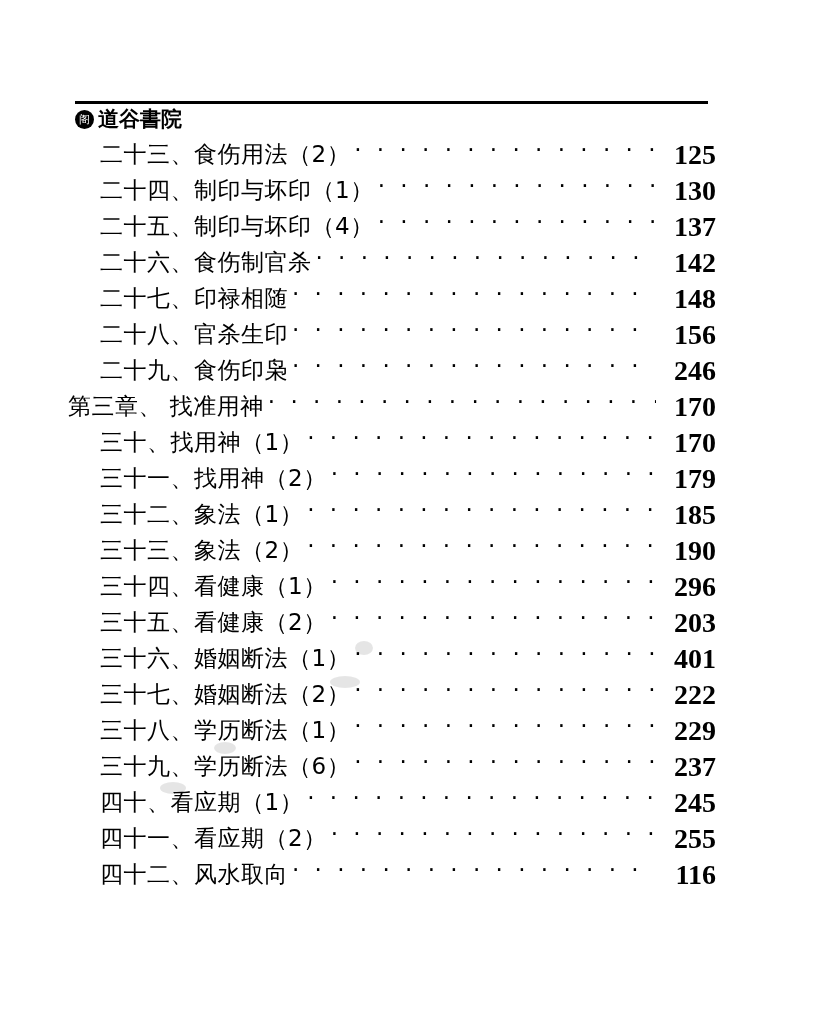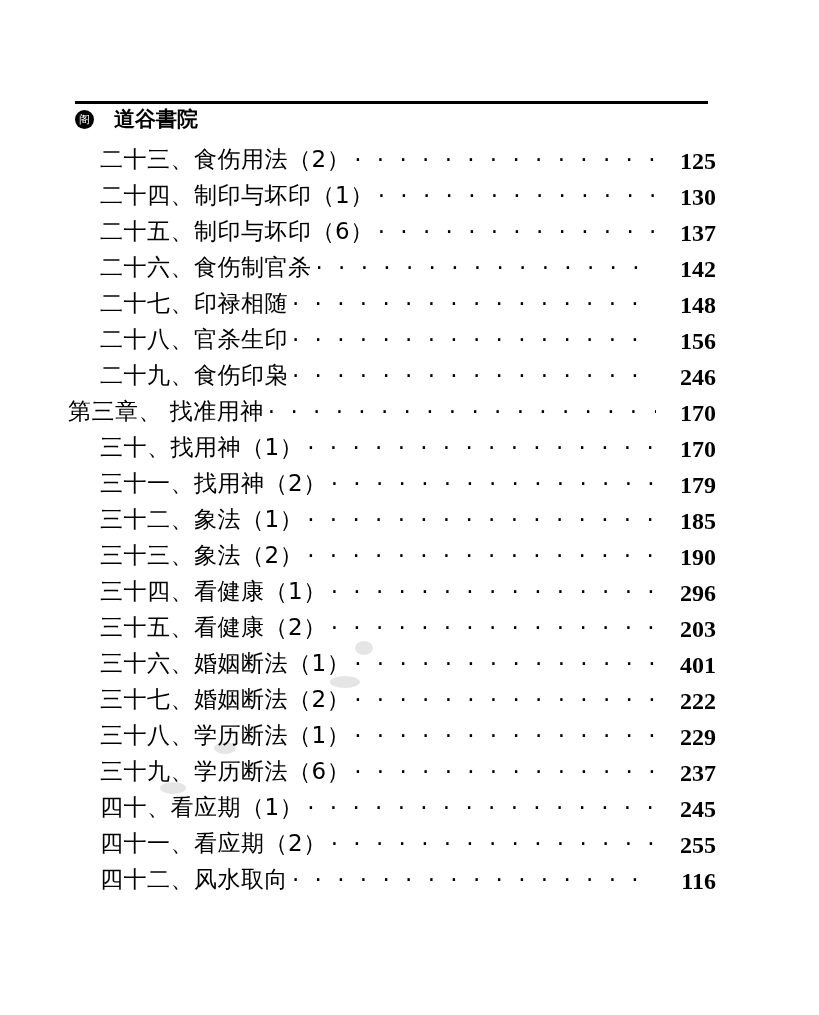--- a/index.html
+++ b/index.html
@@ -47,31 +47,30 @@
     line-height: 19px;
     text-align: center;
     font-family: "DejaVu Sans", sans-serif;
   }
   .brand-text {
     font-size: 21px;
     font-weight: bold;
     letter-spacing: 0px;
     font-family: "DejaVu Sans", "Liberation Sans", sans-serif;
     line-height: 22px;
-    margin-left: 16px;
   }
   .toc {
     position: absolute;
     left: 68px;
     top: 139px;
     width: 648px;
   }
   .toc-row {
     display: flex;
-    align-items: flex-end;
+    align-items: flex-start;
     height: 36px;
     font-size: 23px;
     white-space: nowrap;
   }
   .toc-row.level1 {
     padding-left: 0px;
   }
   .toc-row.level2 {
     padding-left: 32px;
   }
@@ -86,21 +85,21 @@
     margin: 0 4px;
     font-size: 23px;
     letter-spacing: 4px;
     transform: translateY(-2px);
   }
   .toc-page {
     flex: 0 0 auto;
     text-align: right;
     min-width: 56px;
     font-family: "Liberation Serif", "DejaVu Serif", serif;
-    font-size: 24px;
+    font-size: 28px;
     font-weight: bold;
   }
   
   .smudge {
     position: absolute;
     background: rgba(0,0,0,0.10);
     border-radius: 50%;
     pointer-events: none;
   }
 </style>
@@ -121,21 +120,21 @@
         <span class="toc-title">二十三、食伤用法（2）</span>
         <span class="toc-dots">· · · · · · · · · · · · · · · · · · · · · · · · · · · · · · · · · · · · · · · </span>
         <span class="toc-page">125</span>
       </div>
       <div class="toc-row level2">
         <span class="toc-title">二十四、制印与坏印（1）</span>
         <span class="toc-dots">· · · · · · · · · · · · · · · · · · · · · · · · · · · · · · · · · · · · · · · </span>
         <span class="toc-page">130</span>
       </div>
       <div class="toc-row level2">
-        <span class="toc-title">二十五、制印与坏印（6）</span>
+        <span class="toc-title">二十五、制印与坏印（4）</span>
         <span class="toc-dots">· · · · · · · · · · · · · · · · · · · · · · · · · · · · · · · · · · · · · · · </span>
         <span class="toc-page">137</span>
       </div>
       <div class="toc-row level2">
         <span class="toc-title">二十六、食伤制官杀</span>
         <span class="toc-dots">· · · · · · · · · · · · · · · · · · · · · · · · · · · · · · · · · · · · · · · </span>
         <span class="toc-page">142</span>
       </div>
       <div class="toc-row level2">
         <span class="toc-title">二十七、印禄相随</span>

